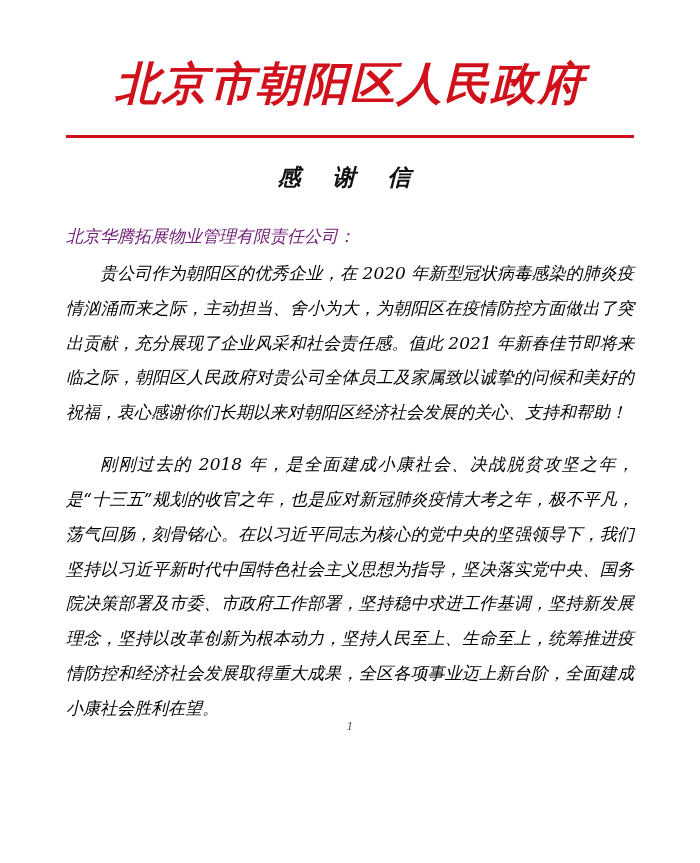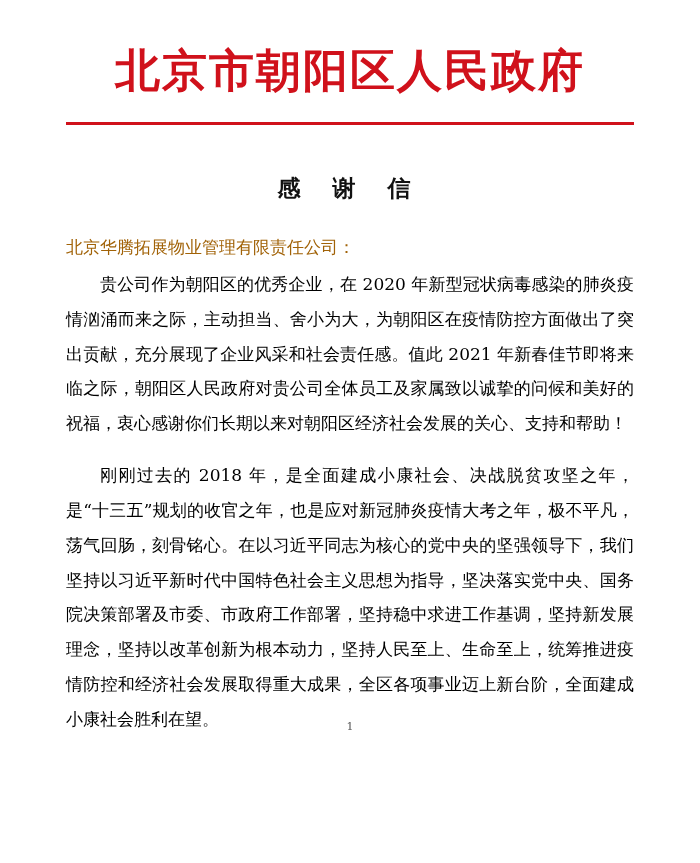--- a/index.html
+++ b/index.html
@@ -12,21 +12,22 @@
     background: #ffffff;
     font-family: "DejaVu Serif", "Liberation Serif", serif;
     color: #1a1a1a;
     overflow: hidden;
   }
   .page {
     position: relative;
     width: 700px;
     height: 757px;
     box-sizing: border-box;
-    padding: 4px 66px;
+    padding: 17px 66px;
+    font-style: italic;
   }
   .letterhead {
     padding-top: 40px;
     text-align: center;
   }
   .letterhead-title {
     color: #d0111b;
     font-family: "DejaVu Serif", "Liberation Serif", serif;
     font-weight: bold;
     font-size: 45px;
@@ -34,35 +35,35 @@
     line-height: 1.2;
     white-space: nowrap;
   }
   .letterhead-rule {
     margin-top: 24px;
     height: 3px;
     background: #d0111b;
     width: 100%;
   }
   .doc-title {
-    margin-top: 48px;
+    margin-top: 24px;
     text-align: center;
     font-size: 23px;
     font-weight: bold;
     letter-spacing: 12px;
     color: #111111;
     font-family: "DejaVu Serif", "Liberation Serif", serif;
   }
   .body-block {
     margin-top: 26px;
   }
   .salutation {
     font-size: 17px;
     line-height: 2.05;
-    color: #a16207;
+    color: #701a75;
   }
   .para {
     font-size: 17px;
     line-height: 2.05;
     color: #000000;
     text-align: justify;
     text-justify: inter-ideograph;
     text-indent: 2em;
     margin-top: 2px;
   }

